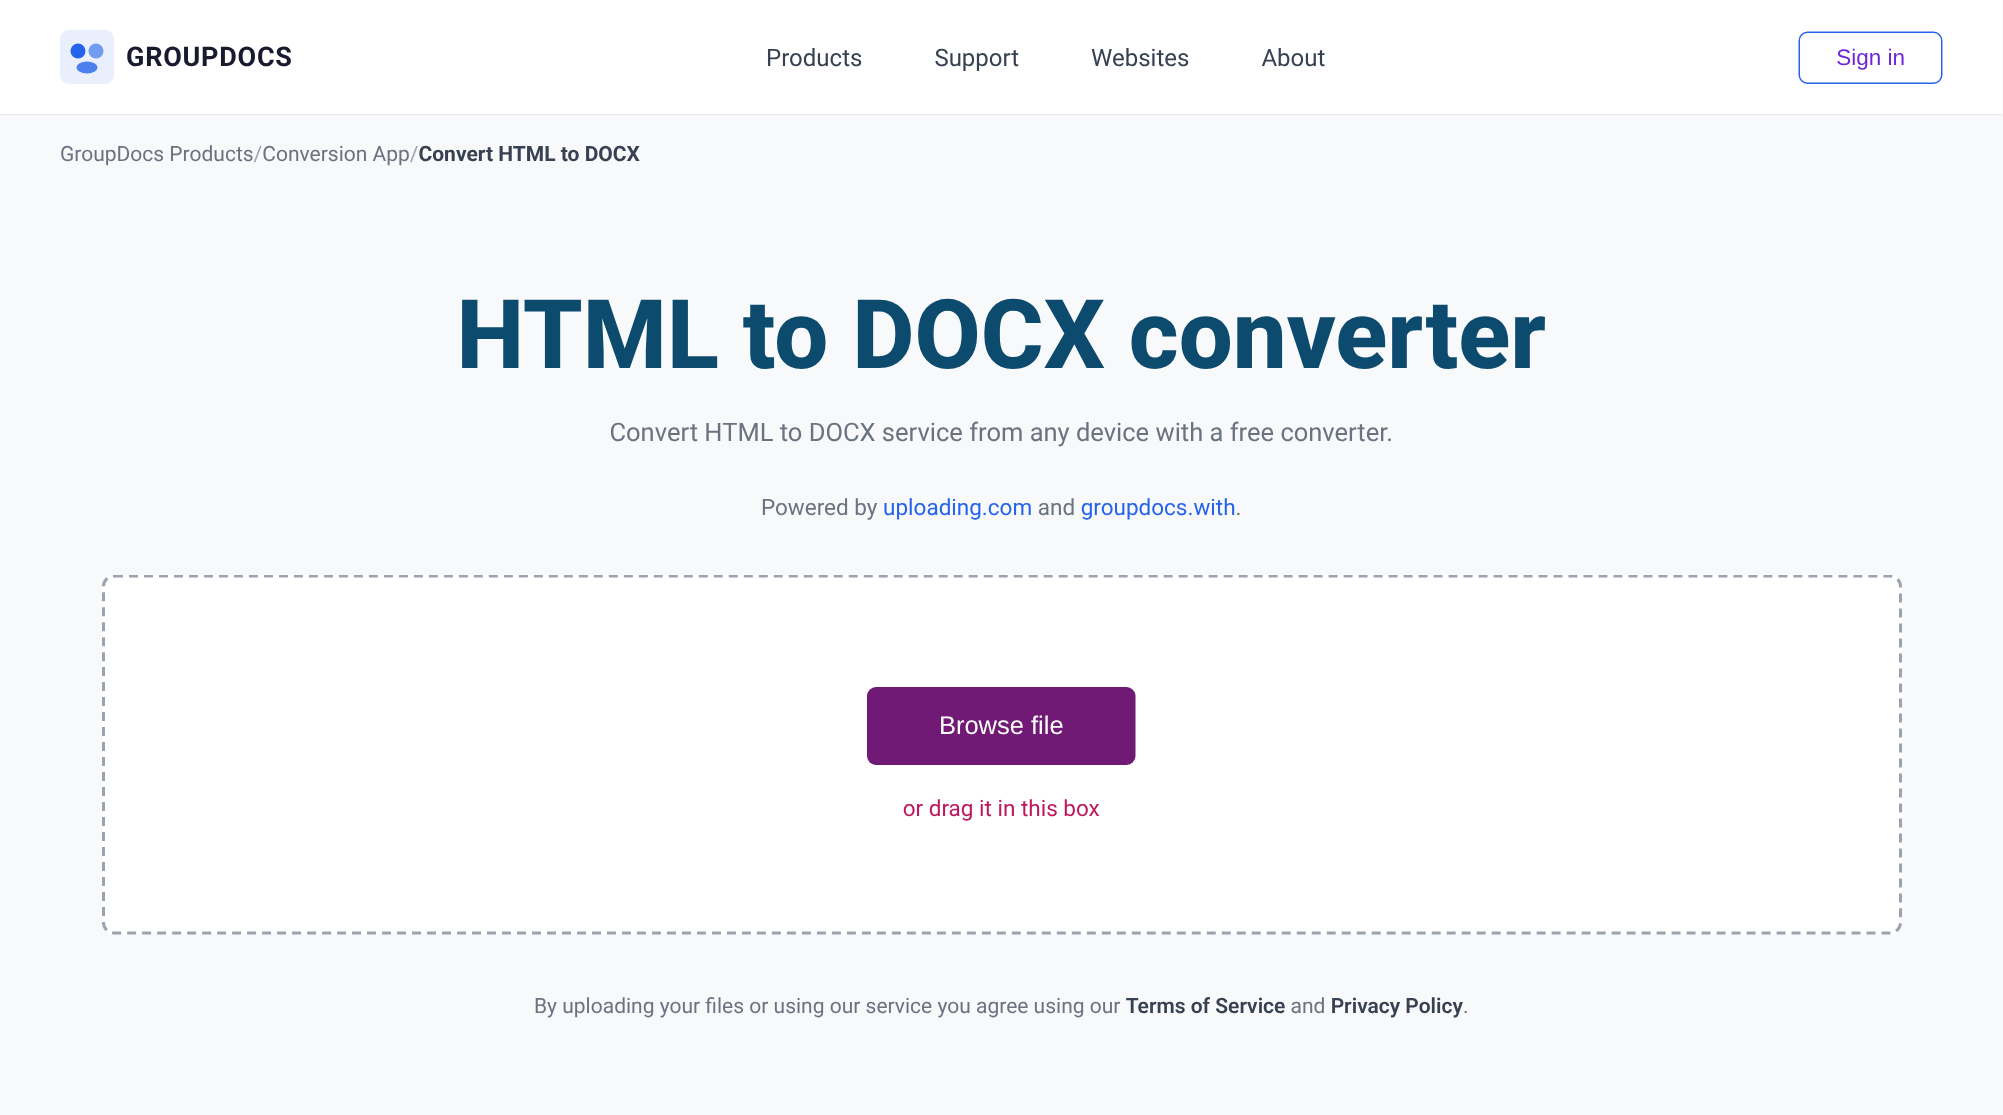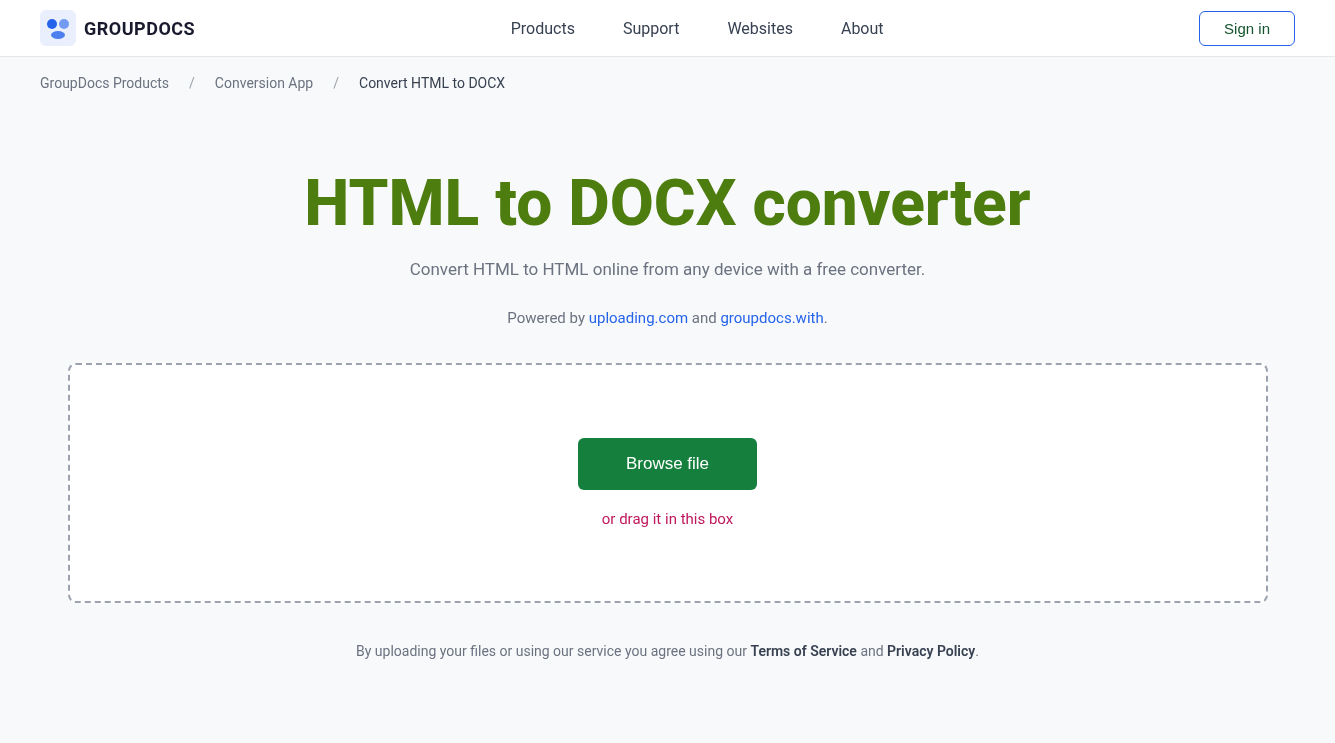--- a/index.html
+++ b/index.html
@@ -17,21 +17,21 @@
     }
 
     
     .navbar {
       background-color: #ffffff;
       border-bottom: 1px solid #e5e7eb;
       display: flex;
       align-items: center;
       justify-content: space-between;
       padding: 0 40px;
-      height: 57px;
+      height: 77px;
     }
 
     .navbar-left {
       display: flex;
       align-items: center;
       gap: 8px;
     }
 
     .logo-icon {
       width: 36px;
@@ -60,66 +60,66 @@
       padding: 8px 0;
     }
 
     .navbar-right {
       display: flex;
       align-items: center;
     }
 
     .signin-btn {
       border: 1.5px solid #2563eb;
-      color: #14532d;
+      color: #6d28d9;
       background: transparent;
       padding: 8px 24px;
       border-radius: 6px;
       font-size: 15px;
       cursor: pointer;
       font-weight: 500;
     }
 
     
     .breadcrumb {
       display: flex;
       align-items: center;
-      gap: 20px;
+      gap: 0;
       padding: 18px 40px;
       background: #f8f9fa;
     }
 
     .breadcrumb-item {
       font-size: 14px;
       color: #6b7280;
       text-decoration: none;
     }
 
     .breadcrumb-item.active {
       color: #374151;
-      font-weight: 400;
+      font-weight: 700;
     }
 
     .breadcrumb-separator {
       color: #9ca3af;
       font-size: 14px;
     }
 
     
     .main-content {
       display: flex;
       flex-direction: column;
       align-items: center;
       padding: 60px 40px 40px;
     }
 
     .page-title {
       font-size: 64px;
       font-weight: 800;
-      color: #4d7c0f;
+      color: #0c4a6e;
       text-align: center;
       margin-bottom: 20px;
       line-height: 1.1;
     }
 
     .page-subtitle {
       font-size: 17px;
       color: #6b7280;
       text-align: center;
       margin-bottom: 30px;
@@ -146,21 +146,21 @@
       background: #ffffff;
       display: flex;
       flex-direction: column;
       align-items: center;
       justify-content: center;
       gap: 20px;
       padding: 60px 40px;
     }
 
     .browse-btn {
-      background-color: #15803d;
+      background-color: #701a75;
       color: #ffffff;
       border: none;
       padding: 16px 48px;
       border-radius: 6px;
       font-size: 17px;
       font-weight: 500;
       cursor: pointer;
       min-width: 160px;
     }
 
@@ -214,21 +214,21 @@
 <div class="breadcrumb">
   <a class="breadcrumb-item" href="#">GroupDocs Products</a>
   <span class="breadcrumb-separator">/</span>
   <a class="breadcrumb-item" href="#">Conversion App</a>
   <span class="breadcrumb-separator">/</span>
   <span class="breadcrumb-item active">Convert HTML to DOCX</span>
 </div>
 
 <main class="main-content">
   <h1 class="page-title">HTML to DOCX converter</h1>
-  <p class="page-subtitle">Convert HTML to HTML online from any device with a free converter.</p>
+  <p class="page-subtitle">Convert HTML to DOCX service from any device with a free converter.</p>
 
   <p class="powered-by">
     <span>Powered by </span><a href="#">uploading.com</a><span> and </span><a href="#">groupdocs.with</a><span>.</span>
   </p>
 
   <div class="upload-area">
     <button class="browse-btn">Browse file</button>
     <p class="drag-text">or drag it in this box</p>
   </div>
 

